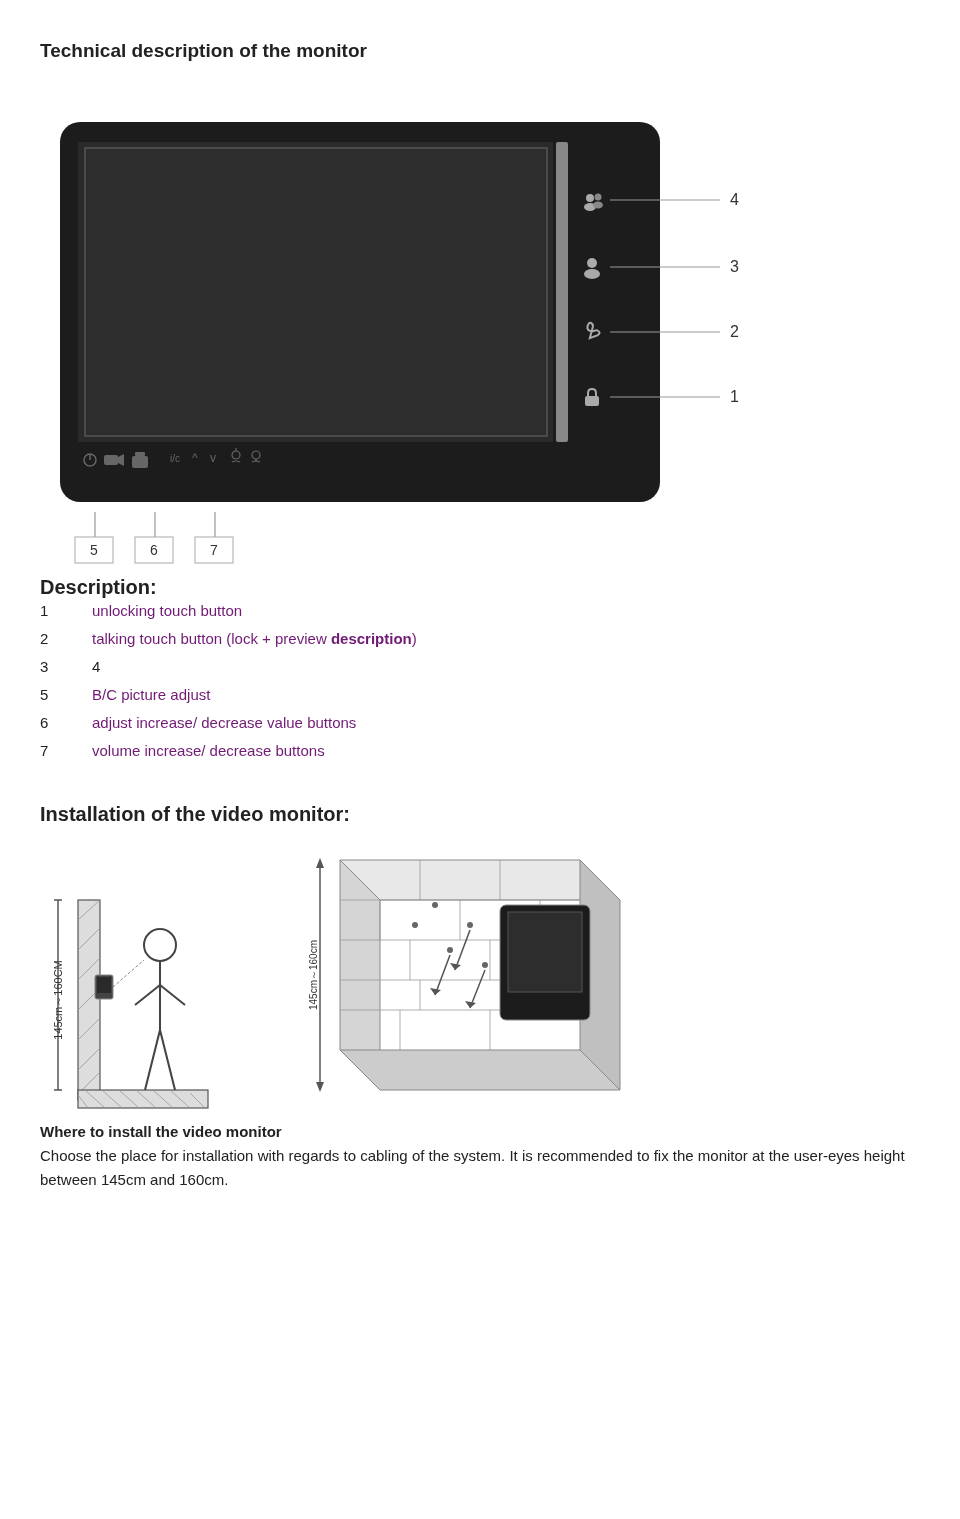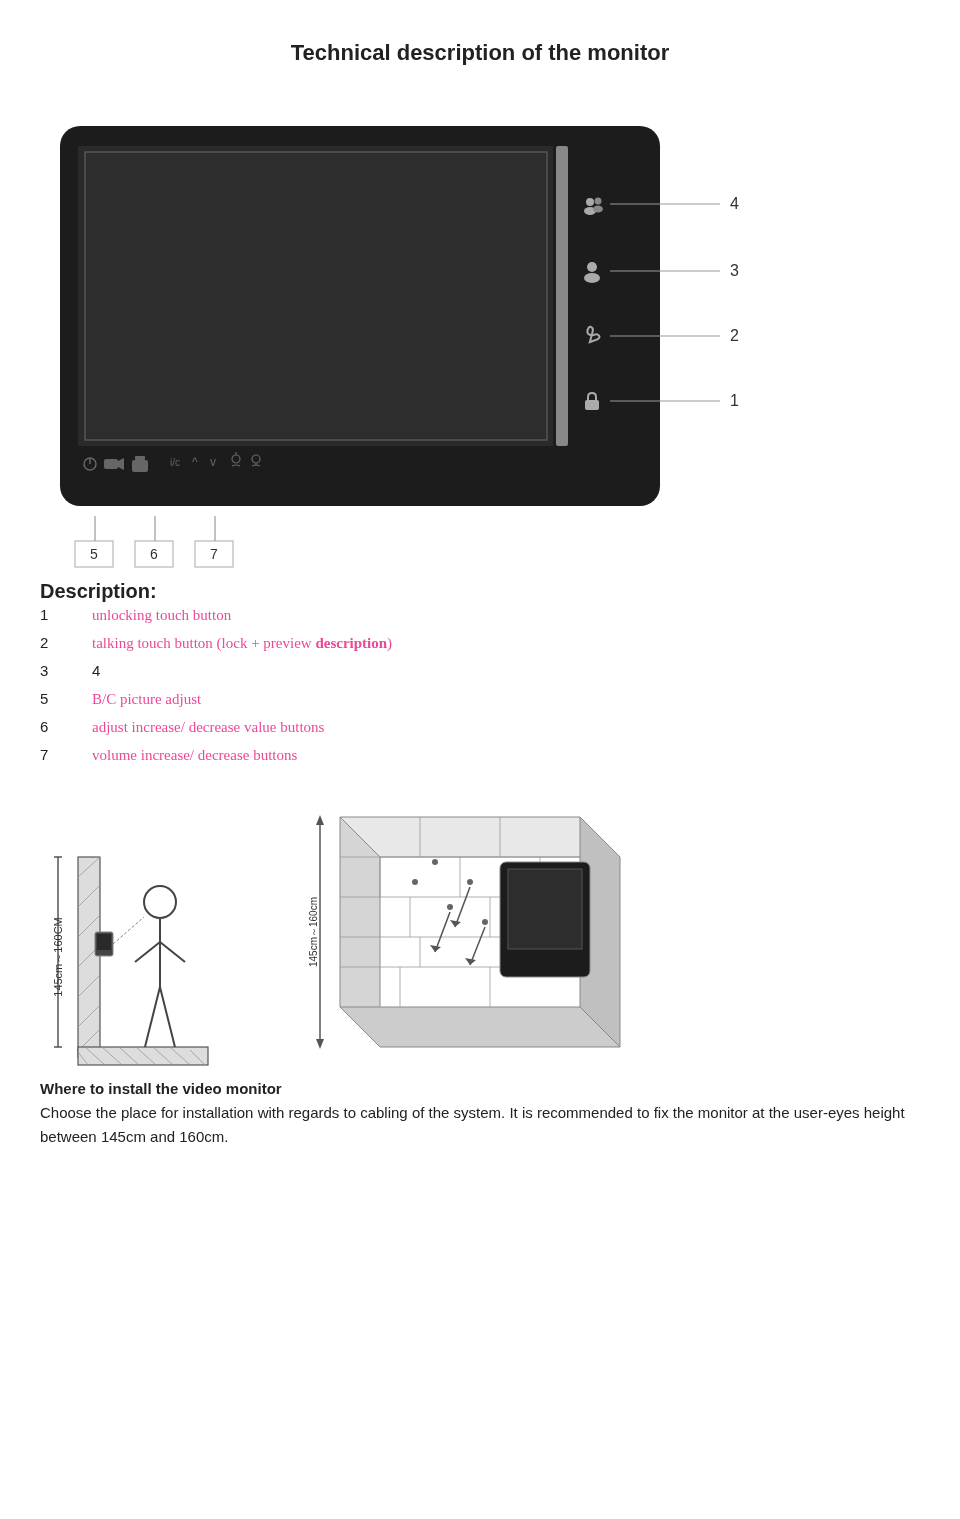--- a/index.html
+++ b/index.html
@@ -6,24 +6,23 @@
     body {
       font-family: Arial, sans-serif;
       background: #fff;
       color: #222;
       width: 960px;
       min-height: 1519px;
       padding: 40px 40px 40px 40px;
     }
 
     h1 {
-      font-size: 22px;
+      font-size: 19px;
       font-weight: bold;
       margin-bottom: 30px;
-      text-align: center;
     }
 
     
     .description-section {
       margin-bottom: 40px;
     }
 
     .description-section h2 {
       font-size: 20px;
       font-weight: bold;
@@ -37,22 +36,21 @@
       line-height: 1.6;
     }
 
     .desc-num {
       font-weight: normal;
       color: #222;
       text-align: left;
     }
 
     .desc-text {
-      color: #ec4899;
-      font-family: Liberation Serif, serif;
+      color: #701a75;
     }
 
     .desc-text b {
       font-weight: bold;
     }
 
     
     .installation-section {
       margin-bottom: 30px;
     }
@@ -217,20 +215,21 @@
 
     <span class="desc-num">6</span>
     <span class="desc-text">adjust increase/ decrease value buttons</span>
 
     <span class="desc-num">7</span>
     <span class="desc-text">volume increase/ decrease buttons</span>
   </div>
 </div>
 
 <div class="installation-section">
+  <h2>Installation of the video monitor:</h2>
 
   <div class="install-diagrams">
 
     <div class="person-diagram">
       <svg width="180" height="220" viewBox="0 0 180 220" xmlns="http://www.w3.org/2000/svg">
 
         <line x1="18" y1="10" x2="18" y2="200" stroke="#555" stroke-width="1.5"></line>
         <line x1="14" y1="10" x2="22" y2="10" stroke="#555" stroke-width="1.5"></line>
         <line x1="14" y1="200" x2="22" y2="200" stroke="#555" stroke-width="1.5"></line>
 

